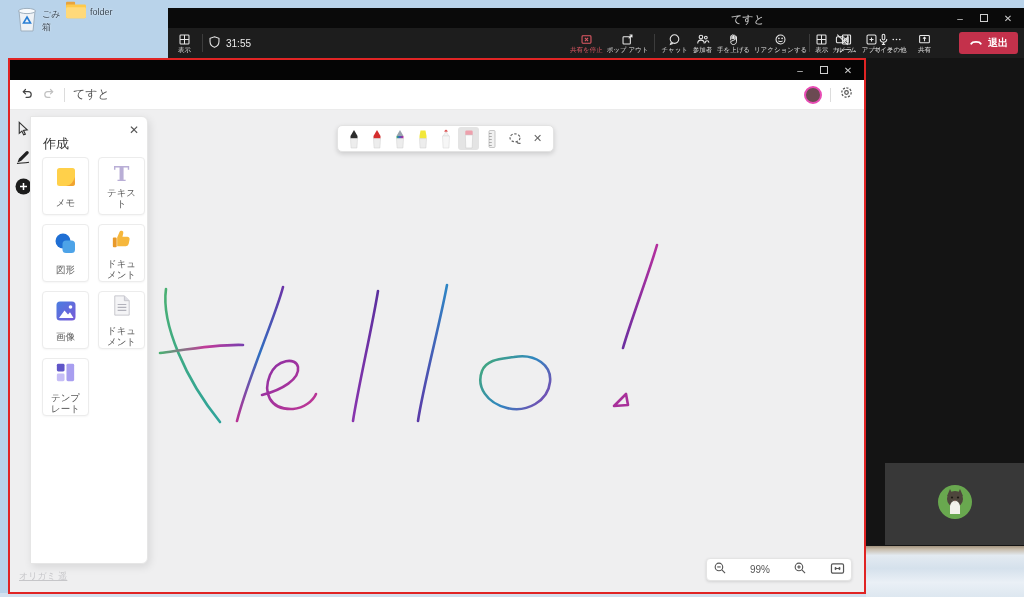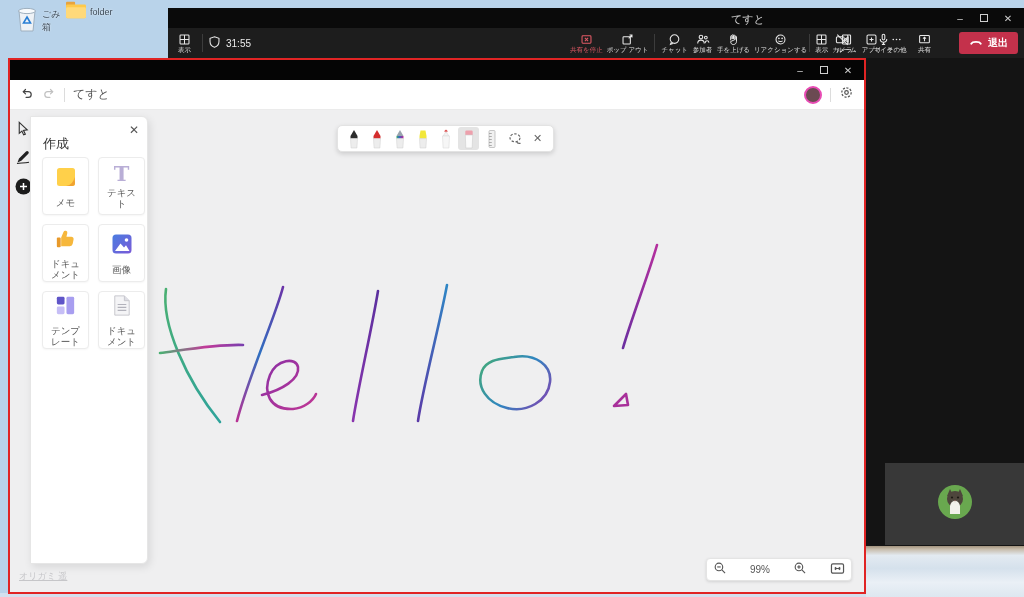--- a/index.html
+++ b/index.html
@@ -369,20 +369,29 @@
             </svg>
           </span>
           <span class="card-label">メモ</span>
         </div>
         <div class="card">
           <span style="font-family:'DejaVu Serif',serif; font-size:21px; font-weight:bold; color:#b9aed6; line-height:1;">T</span>
           <span class="card-label">テキスト</span>
         </div>
         <div class="card">
           <span>
+            <svg width="26" height="26" viewBox="0 0 26 26">
+              <circle cx="10" cy="10" r="7.5" fill="#1f6fd4"></circle>
+              <rect x="9.5" y="9.5" width="12.5" height="12.5" rx="3.5" fill="#4da3e8"></rect>
+            </svg>
+          </span>
+          <span class="card-label">図形</span>
+        </div>
+        <div class="card">
+          <span>
             <svg width="25" height="25" viewBox="0 0 26 26">
               <rect x="4" y="12" width="4" height="10" rx="1" fill="#e8992a"></rect>
               <path d="M8.5 21 H17.5 a3 3 0 0 0 3-2.5 l0.9-4.5 a2.4 2.4 0 0 0-2.4-2.9 h-5 l0.9-3.7 a2.1 2.1 0 0 0-4-1.2 L8.5 12 Z" fill="#f6b73c"></path>
             </svg>
           </span>
           <span class="card-label">ドキュメント</span>
         </div>
         <div class="card">
           <span>
             <svg width="26" height="26" viewBox="0 0 26 26">
@@ -395,36 +404,36 @@
               <rect x="3.5" y="3.5" width="19" height="19" rx="3.5" fill="url(#imgGrad)"></rect>
               <circle cx="17.5" cy="9" r="1.8" fill="#fff"></circle>
               <path d="M6 20 L11.5 12.5 L15 16.5 L17 14.2 L20.5 20 Z" fill="#fff"></path>
             </svg>
           </span>
           <span class="card-label">画像</span>
         </div>
         <div class="card">
           <span>
             <svg width="25" height="25" viewBox="0 0 26 26">
+              <path d="M6 3 H16 L21 8 V23 H6 Z" fill="#f4f4f6" stroke="#c6c6cc" stroke-width="1"></path>
+              <path d="M16 3 V8 H21" fill="#dddde4" stroke="#c6c6cc" stroke-width="1"></path>
+              <path d="M9 12 H18 M9 15 H18 M9 18 H18" stroke="#b2b2bb" stroke-width="1.2"></path>
+            </svg>
+          </span>
+          <span class="card-label">ドキュメント</span>
+        </div>
+        <div class="card">
+          <span>
+            <svg width="25" height="25" viewBox="0 0 26 26">
               <rect x="4" y="4" width="8" height="8" rx="1.5" fill="#5f55c8"></rect>
               <rect x="14" y="4" width="8" height="18" rx="1.5" fill="#a89ef0"></rect>
               <rect x="4" y="14" width="8" height="8" rx="1.5" fill="#c6bef6"></rect>
             </svg>
           </span>
           <span class="card-label">テンプレート</span>
-        </div>
-        <div class="card">
-          <span>
-            <svg width="25" height="25" viewBox="0 0 26 26">
-              <path d="M6 3 H16 L21 8 V23 H6 Z" fill="#f4f4f6" stroke="#c6c6cc" stroke-width="1"></path>
-              <path d="M16 3 V8 H21" fill="#dddde4" stroke="#c6c6cc" stroke-width="1"></path>
-              <path d="M9 12 H18 M9 15 H18 M9 18 H18" stroke="#b2b2bb" stroke-width="1.2"></path>
-            </svg>
-          </span>
-          <span class="card-label">ドキュメント</span>
         </div>
       </div>
     </div>
 
     <div class="pen-toolbar">
       <span class="pen-item">
         <svg width="14" height="20" viewBox="0 0 14 20">
           <path d="M7 1 L10.5 7 H3.5 Z" fill="#2b2b2b"></path>
             <rect x="3.5" y="7" width="7" height="2.6" fill="#2b2b2b"></rect>
           <path d="M3.5 9.6 H10.5 L9.9 19 H4.1 Z" fill="#ededed" stroke="#cfcfcf" stroke-width="0.5"></path>

